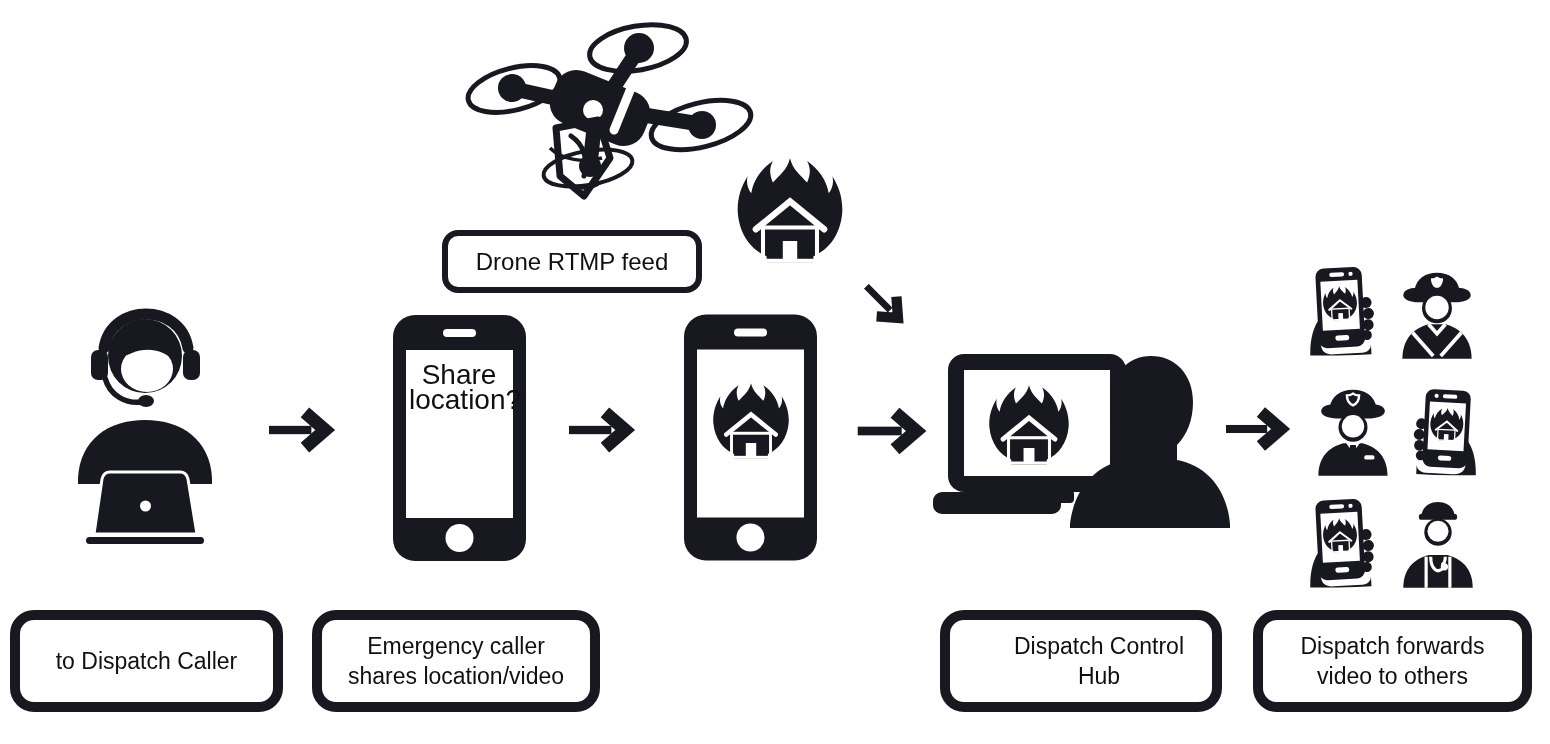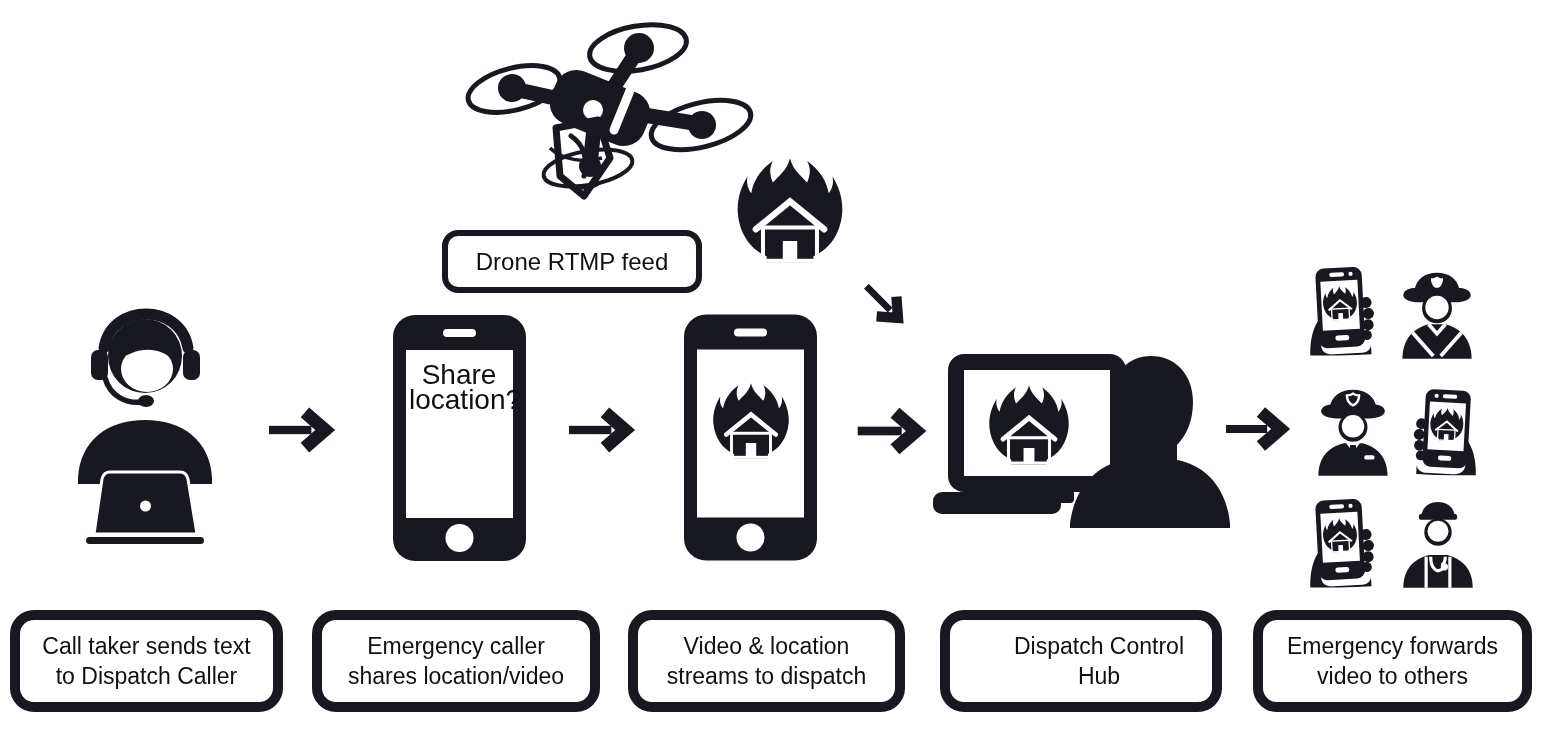--- a/index.html
+++ b/index.html
@@ -210,33 +210,28 @@
     <circle cx="46" cy="35" r="15" class="ink"></circle>
     <circle cx="46" cy="34" r="11.5" fill="#fff"></circle>
     <path d="M8 96 C8 75 20 64 36 60 H56 C72 64 84 75 84 96 Z" class="ink"></path>
     <path d="M33 62 L33 96 M59 62 L59 96" stroke="#fff" stroke-width="3.5" fill="none"></path>
     <path d="M38 62 C38 76 46 81 52 74" stroke="#fff" stroke-width="3.5" fill="none"></path>
     <circle cx="53" cy="73" r="4" fill="#fff"></circle>
     <path d="M54 62 C54 67 52 70 50 71" stroke="#fff" stroke-width="3.5" fill="none"></path>
   </svg>
 
   <div class="step-box" style="left:10px; width:273px;">
-    <div>Call taker sends text</div>
     <div>to Dispatch Caller</div>
   </div>
   <div class="step-box" style="left:312px; width:288px;text-align:center;">
     <div>Emergency caller</div>
     <div>shares location/video</div>
   </div>
-  <div class="step-box" style="left:628px; width:277px;">
-    <div>Video &amp; location</div>
-    <div>streams to dispatch</div>
-  </div>
   <div class="step-box" style="left:940px; width:282px;padding-left:36px;">
     <div>Dispatch Control</div>
     <div>Hub</div>
   </div>
   <div class="step-box" style="left:1253px; width:279px;">
-    <div>Emergency forwards</div>
+    <div>Dispatch forwards</div>
     <div>video to others</div>
   </div>
 
 </div>
 
 </body></html>

